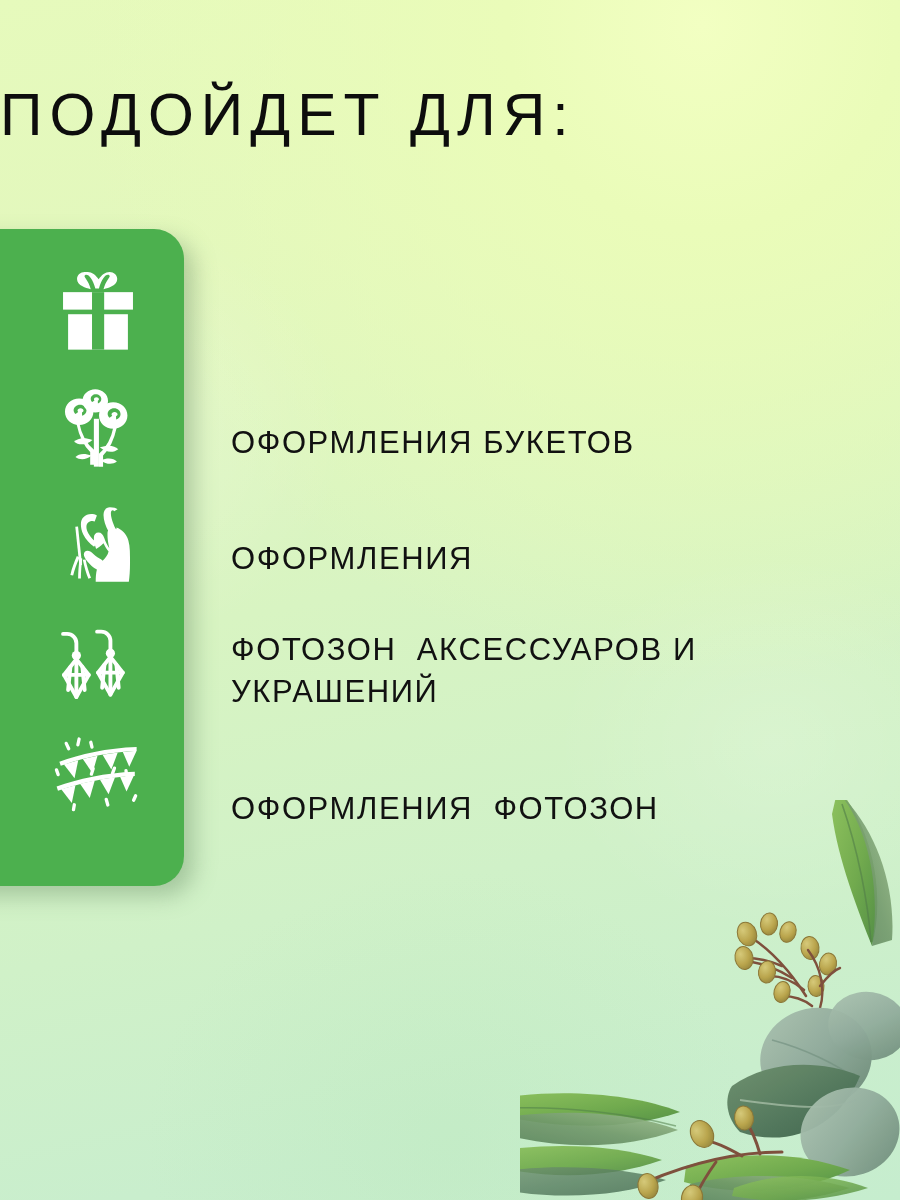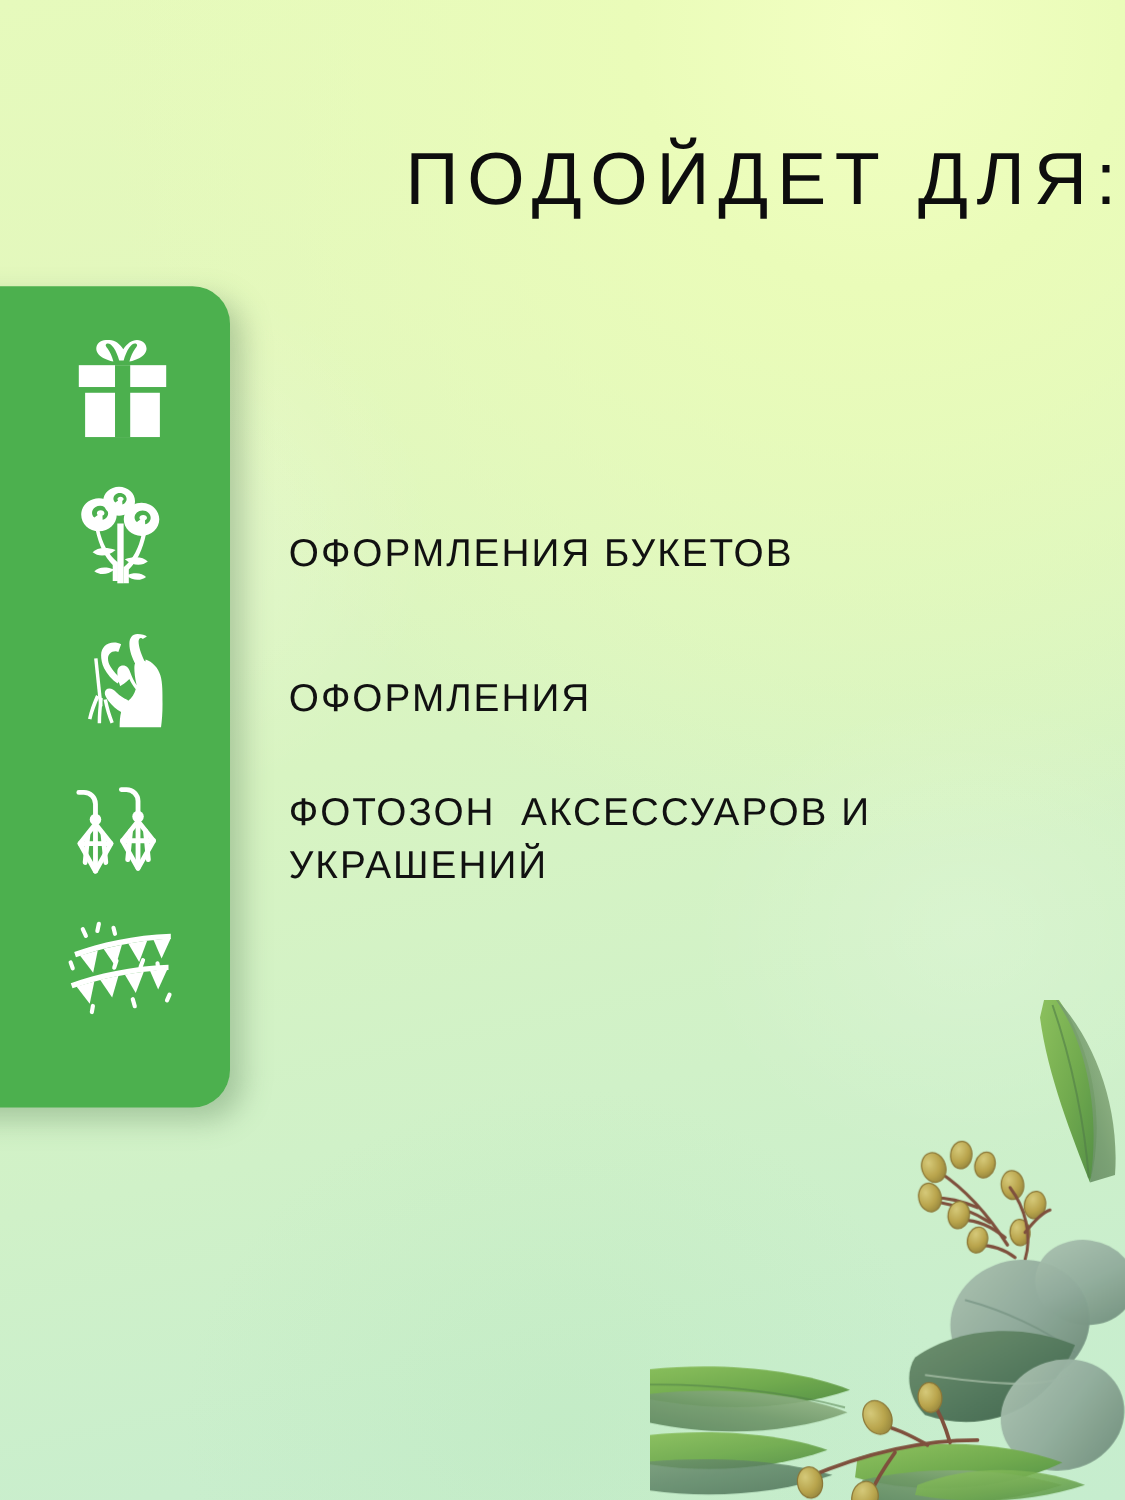--- a/index.html
+++ b/index.html
@@ -24,28 +24,27 @@
     background:
       radial-gradient(38% 26% at 12% 36%, rgba(255,255,255,.20), rgba(255,255,255,0) 70%),
       radial-gradient(34% 22% at 86% 62%, rgba(255,255,255,.16), rgba(255,255,255,0) 72%),
       radial-gradient(45% 30% at 50% 95%, rgba(186,232,186,.35), rgba(186,232,186,0) 75%);
     pointer-events:none;
   }
 
   
   #page-title{
     position:absolute; top:86px; left:0; width:900px;
-    text-align:right;
+    text-align:left;
     font-size:59px;
     line-height:1;
     letter-spacing:7px;
     font-weight:300;
     color:#0d0d0d;
     white-space:nowrap;
-    margin-top:28px;
   }
 
   
   #icon-panel{
     position:absolute;
     left:-40px; top:229px;
     width:224px; height:657px;
     background:#4cb04e;
     border-radius:0 30px 30px 0;
     box-shadow: 10px 10px 22px rgba(90,130,90,.38);
@@ -187,20 +186,21 @@
       <rect x="22" y="74" width="3.6" height="9" rx="1.8" transform="rotate(10 23.8 78.5)"></rect>
       <rect x="88" y="64" width="3.6" height="9" rx="1.8" transform="rotate(24 89.8 68.5)"></rect>
     </svg>
   </div>
 </div>
 
 <div id="feature-list">
   <div class="feature-row" style="top:193px;">ОФОРМЛЕНИЯ БУКЕТОВ</div>
   <div class="feature-row" style="top:309px;">ОФОРМЛЕНИЯ</div>
   <div class="feature-row" style="top:400px;">ФОТОЗОН  АКСЕССУАРОВ И УКРАШЕНИЙ</div>
+  <div class="feature-row" style="top:559px;">ОФОРМЛЕНИЯ  ФОТОЗОН</div>
 </div>
 
 <div id="corner-bouquet">
   <svg viewBox="0 0 380 400" aria-hidden="true">
     <defs>
       <linearGradient id="lgA" x1="0" y1="0" x2="1" y2="1">
         <stop offset="0%" stop-color="#8cc05a"></stop>
         <stop offset="55%" stop-color="#6ea84a"></stop>
         <stop offset="100%" stop-color="#4f8b42"></stop>
       </linearGradient>

